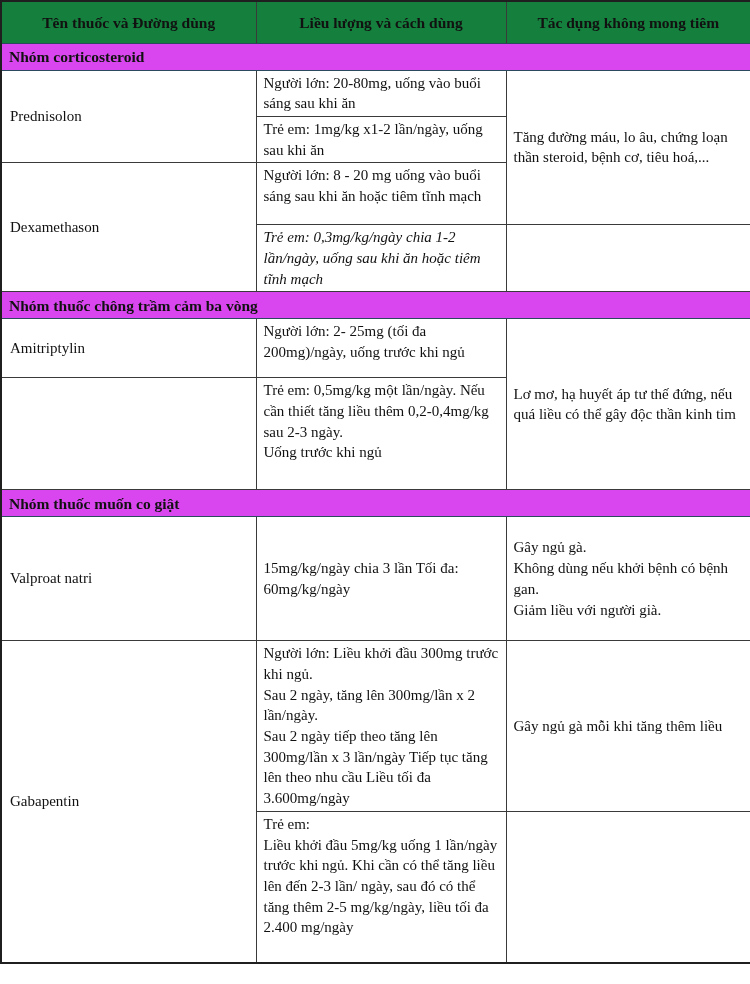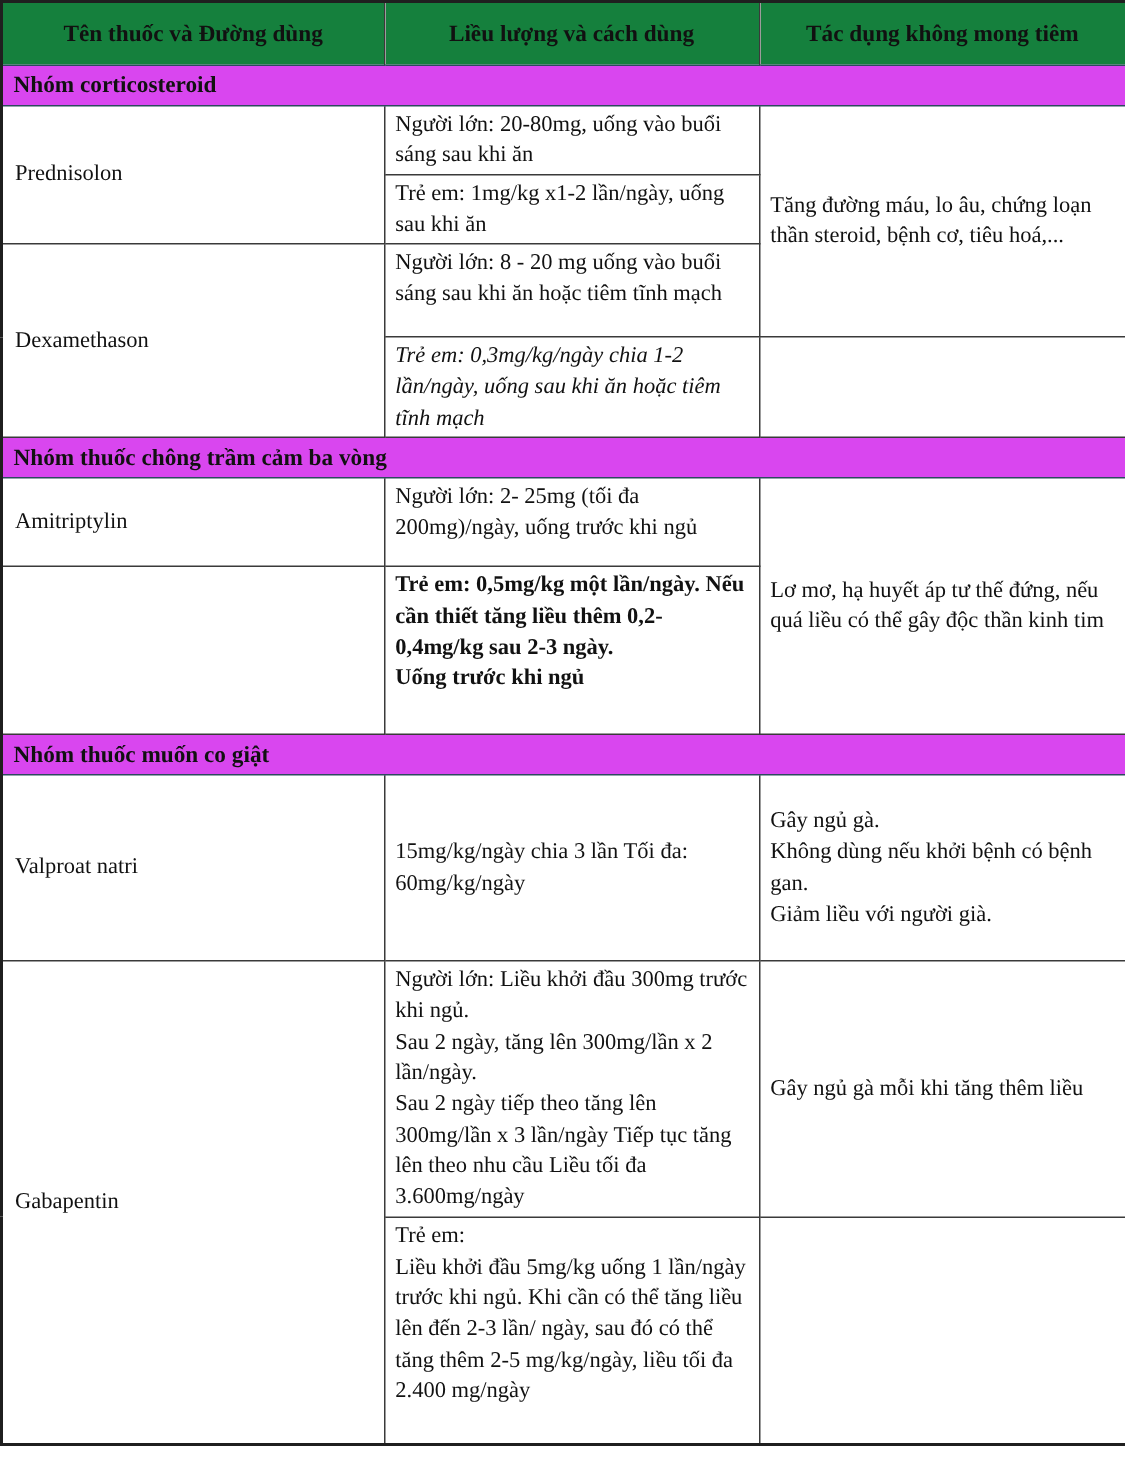--- a/index.html
+++ b/index.html
@@ -68,21 +68,21 @@
   }
   td.dose, td.side {
     white-space: pre-line;
   }
   td.mid { vertical-align: middle; }
   tr.h45  { height: 45px; }
   tr.h42  { height: 42px; }
   tr.h62  { height: 62px; }
   tr.h60  { height: 60px; font-style: italic; }
   tr.h59  { height: 59px; }
-  tr.h112 { height: 112px; font-weight: bold; }
+  tr.h112 { height: 112px; }
   tr.h124 { height: 124px; }
   tr.h167 { height: 167px; }
   tr.h152 { height: 152px; }
 </style>
 </head>
 <body>
 
 <div class="page">
 
 

